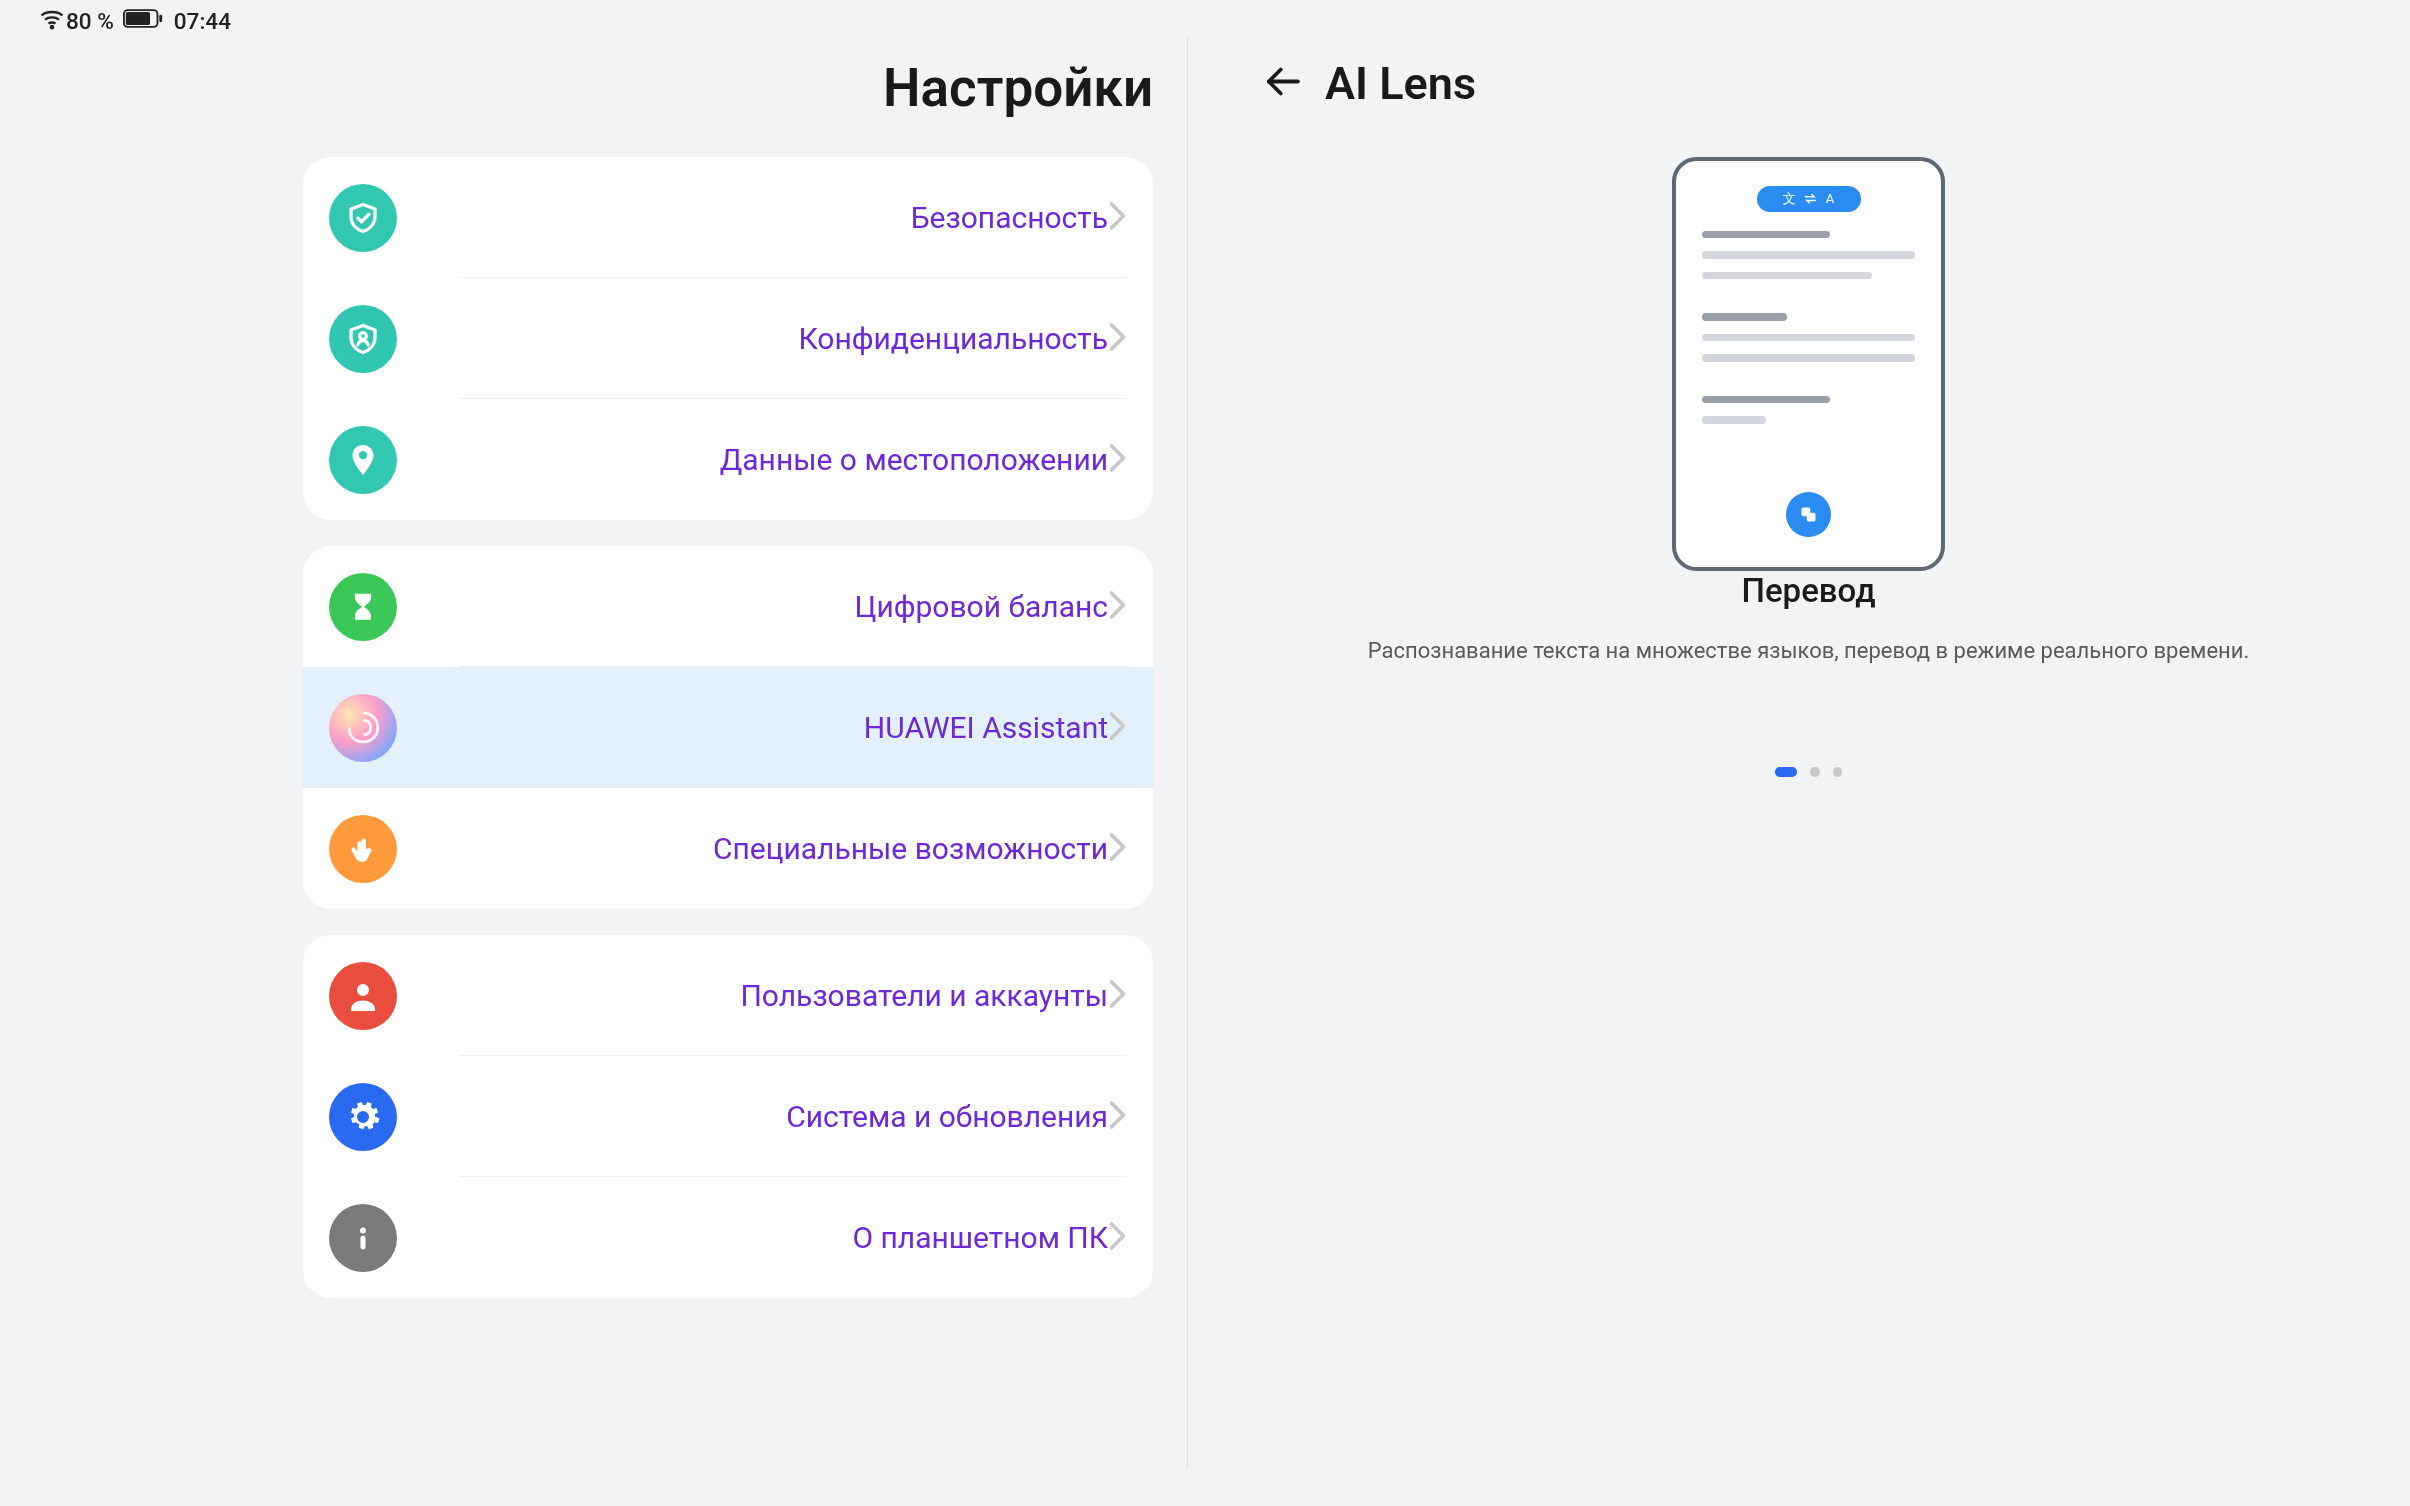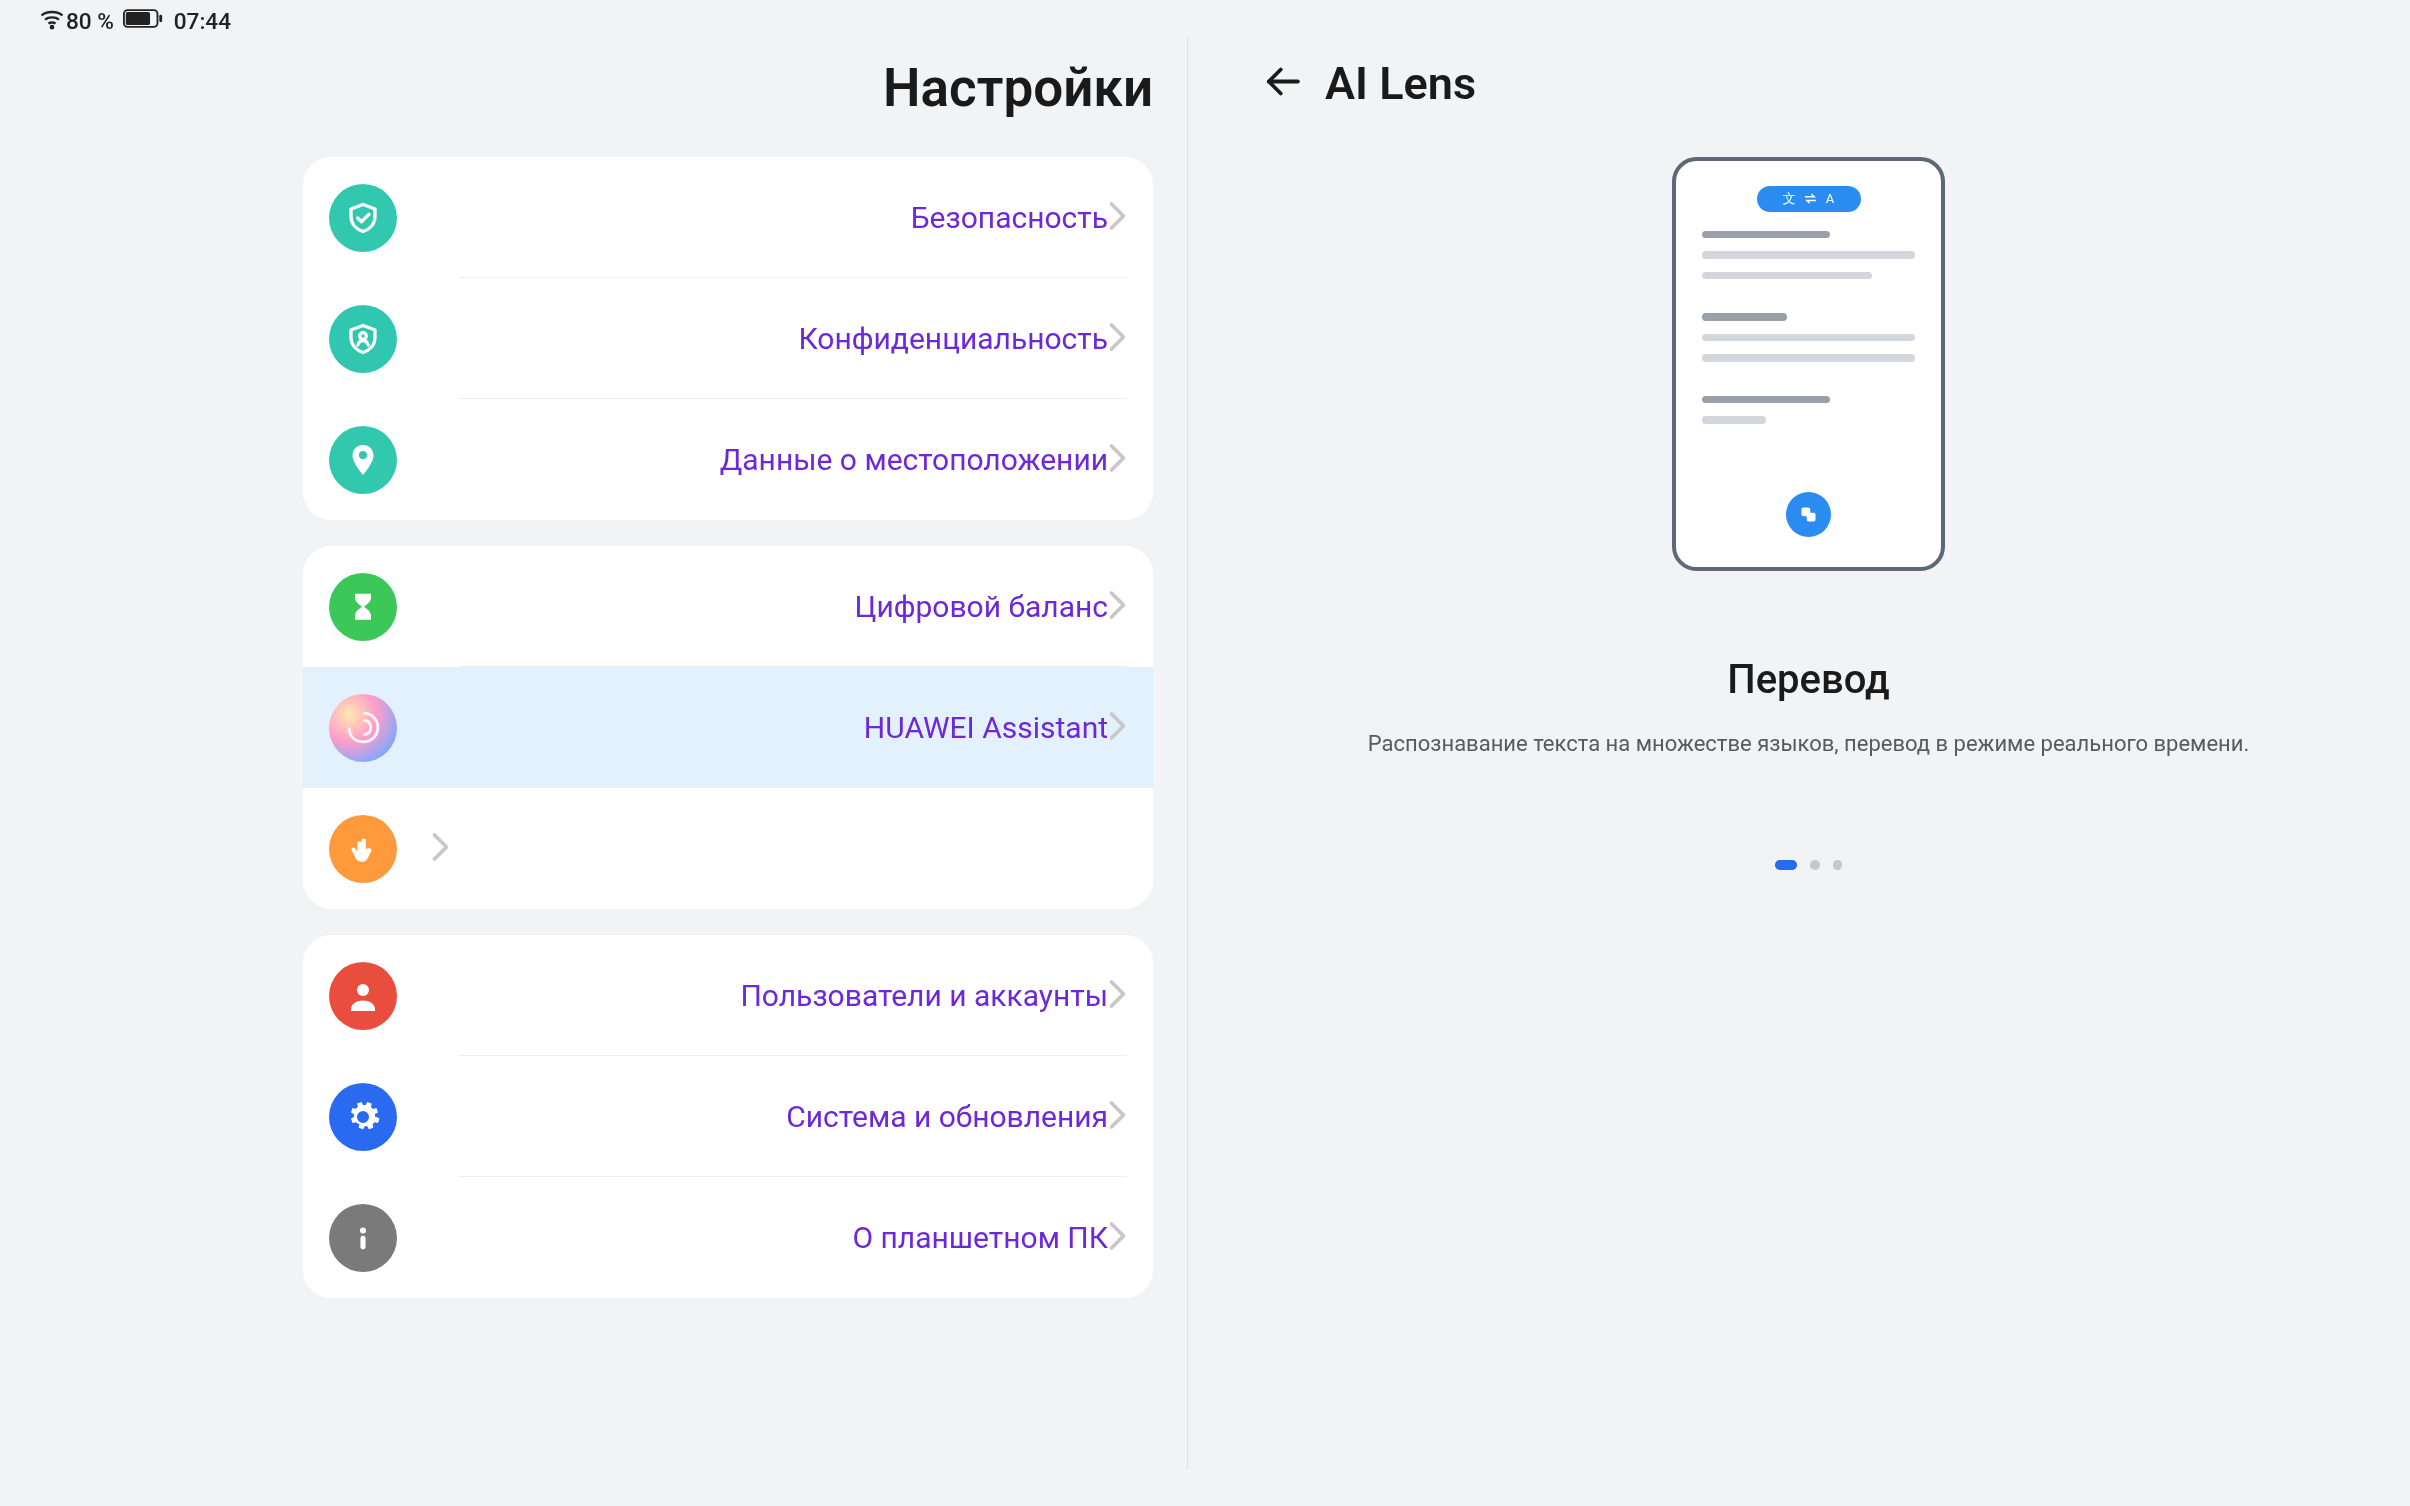--- a/index.html
+++ b/index.html
@@ -114,21 +114,21 @@
 .lines { width: 100%; }
 .line { height: 7.5px; background: #d3d6dc; border-radius: 3.8px; margin-bottom: 13px; }
 .line.dark { background: #9aa0aa; }
 .line.w60{width:60%} .line.w80{width:80%} .line.w100{width:100%} .line.w40{width:40%} .line.w30{width:30%}
 .line-gap{height:21px}
 .fab {
   margin-top: auto; margin-bottom: 5.6px;
   width: 45px; height: 45px; border-radius: 50%; background: #2a8cf0;
   display:flex;align-items:center;justify-content:center;color:#fff;
 }
-.carousel-title { font-size: 40px; font-weight: 500; color: #1a1a1a; margin-top: 85px; }
+.carousel-title { font-size: 33px; font-weight: 500; color: #1a1a1a; }
 .carousel-desc { font-size: 22px; color: #5a5a5a; margin-top: 28px; text-align: center; max-width: 1224px; }
 .dots { display: flex; gap: 13px; margin-top: 104px; align-items: center; }
 .dot { width: 9.4px; height: 9.4px; border-radius: 4.7px; background: #c8c8c8; }
 .dot.active { width: 22.6px; background: #2a6af0; }
 </style>
 </head>
 <body>
 
 <div class="root">
 
@@ -223,20 +223,21 @@
               <span class="chevron"><svg viewBox="0 0 12 20" fill="none" stroke="#c8c8c8" stroke-width="2.5" stroke-linecap="round" stroke-linejoin="round">
                   <polyline points="2 2 10 10 2 18"></polyline>
                 </svg></span>
             </div>
             <div class="item">
               <div class="item-icon bg-orange">
                 <svg width="34" height="34" viewBox="0 0 24 24" fill="#fff">
                   <path d="M11 6a1.5 1.5 0 013 0v6l2-.5c1-.2 2 .5 2 1.5 0 .5-3 6-3 6s-1 2-4 2-4-2-5-4l-2-4c-.4-.8.2-1.8 1-2 .6-.1 1.2.2 1.5.7L8 14V8a1.5 1.5 0 013 0"></path>
                 </svg>
               </div>
+              <div class="item-label">Специальные возможности</div>
               <span class="chevron"><svg viewBox="0 0 12 20" fill="none" stroke="#c8c8c8" stroke-width="2.5" stroke-linecap="round" stroke-linejoin="round">
                   <polyline points="2 2 10 10 2 18"></polyline>
                 </svg></span>
             </div>
           </div>
           <div class="group">
             <div class="item">
               <div class="item-icon bg-red">
                 <svg width="36" height="36" viewBox="0 0 24 24" fill="#fff">
                   <circle cx="12" cy="8" r="4"></circle>

